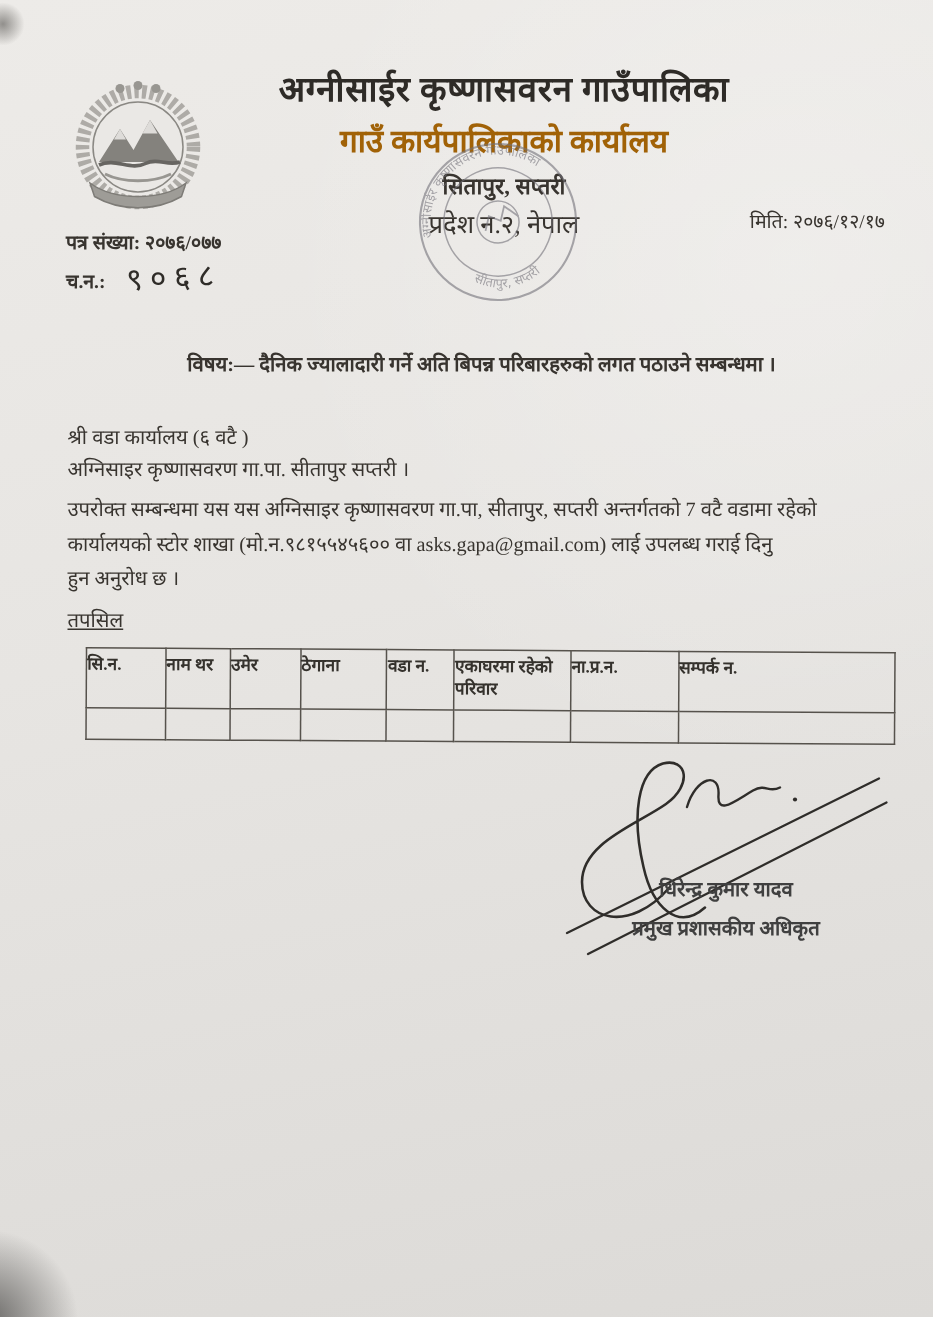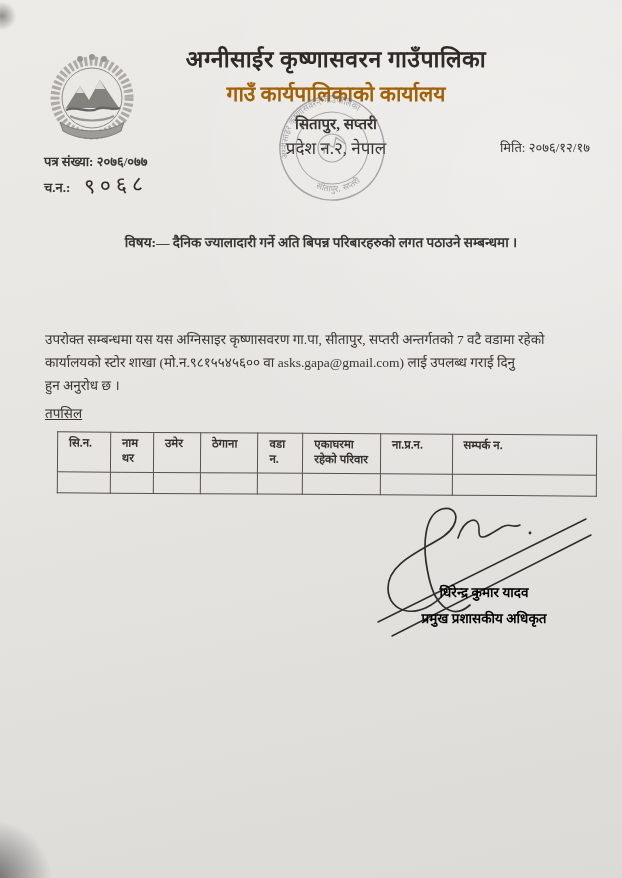--- a/index.html
+++ b/index.html
@@ -30,26 +30,26 @@
   .date{position:absolute;right:32px;top:138px;font-size:13px;font-weight:normal;margin-left:44px;}
   
   .subject{position:absolute;left:60px;right:40px;top:233px;text-align:center;font-size:13.5px;font-weight:600;}
   
   .addressee{position:absolute;left:45px;top:281px;font-size:13.5px;line-height:21px;}
   .body-par{position:absolute;left:45px;right:26px;top:328px;font-size:13.5px;line-height:23px;text-align:justify;}
   .tapasil{position:absolute;left:45px;top:404px;font-size:13.5px;text-decoration:underline;}
   
   .tbl-wrap{position:absolute;left:57px;top:433px;width:540px;transform:rotate(.35deg);}
   table{border-collapse:collapse;width:100%;font-size:11.5px;color:#35322d;}
-  th,td{border:1px solid #56524c;padding:2px 11px;vertical-align:top;text-align:left;font-weight:600;}
+  th,td{border:1px solid #56524c;padding:2px 0;vertical-align:top;text-align:left;font-weight:600;}
   thead tr{height:40px;}
   tbody tr{height:21px;}
   
   .sig-svg{position:absolute;left:360px;top:492px;width:245px;height:152px;pointer-events:none;}
-  .sig-block{position:absolute;right:28px;top:580px;width:220px;text-align:center;font-size:13.5px;line-height:26px;font-weight:600;color:#000000;}
+  .sig-block{position:absolute;right:28px;top:580px;width:220px;text-align:center;font-size:13.5px;line-height:26px;font-weight:600;color:#404040;}
   .muted-stroke{stroke:#2f2d2a;fill:none;stroke-linecap:round;}
 </style>
 </head>
 <body>
 
 <div class="page">
 
   <svg class="emblem" viewBox="0 0 100 100">
     <circle cx="50" cy="50" r="37" fill="none" stroke="#8d8b86" stroke-width="9" stroke-dasharray="3 2.2" opacity=".75"></circle>
     <circle cx="50" cy="50" r="30" fill="#eae8e5" stroke="#7d7b76" stroke-width="1"></circle>
@@ -92,20 +92,24 @@
   </svg>
 
   <div class="letter-no">पत्र संख्या: २०७६/०७७</div>
   <div class="ref-row">
     <span>च.न.:</span><span class="ref-value">९०६८</span>
   </div>
   <div class="date">मिति: २०७६/१२/१७</div>
 
   <div class="subject">विषय:— दैनिक ज्यालादारी गर्ने अति बिपन्न परिबारहरुको लगत पठाउने सम्बन्धमा ।</div>
 
+  <div class="addressee">
+    <div>श्री वडा कार्यालय (६ वटै )</div>
+    <div>अग्निसाइर कृष्णासवरण गा.पा. सीतापुर सप्तरी ।</div>
+  </div>
 
   <div class="body-par">
     <div>उपरोक्त सम्बन्धमा यस यस अग्निसाइर कृष्णासवरण गा.पा, सीतापुर, सप्तरी अन्तर्गतको 7 वटै वडामा रहेको</div>
     <div>कार्यालयको स्टोर शाखा (मो.न.९८१५५४५६०० वा asks.gapa@gmail.com) लाई उपलब्ध गराई दिनु</div>
     <div>हुन अनुरोध छ ।</div>
   </div>
   <div class="tapasil">तपसिल</div>
 
   <div class="tbl-wrap">
     <table>

